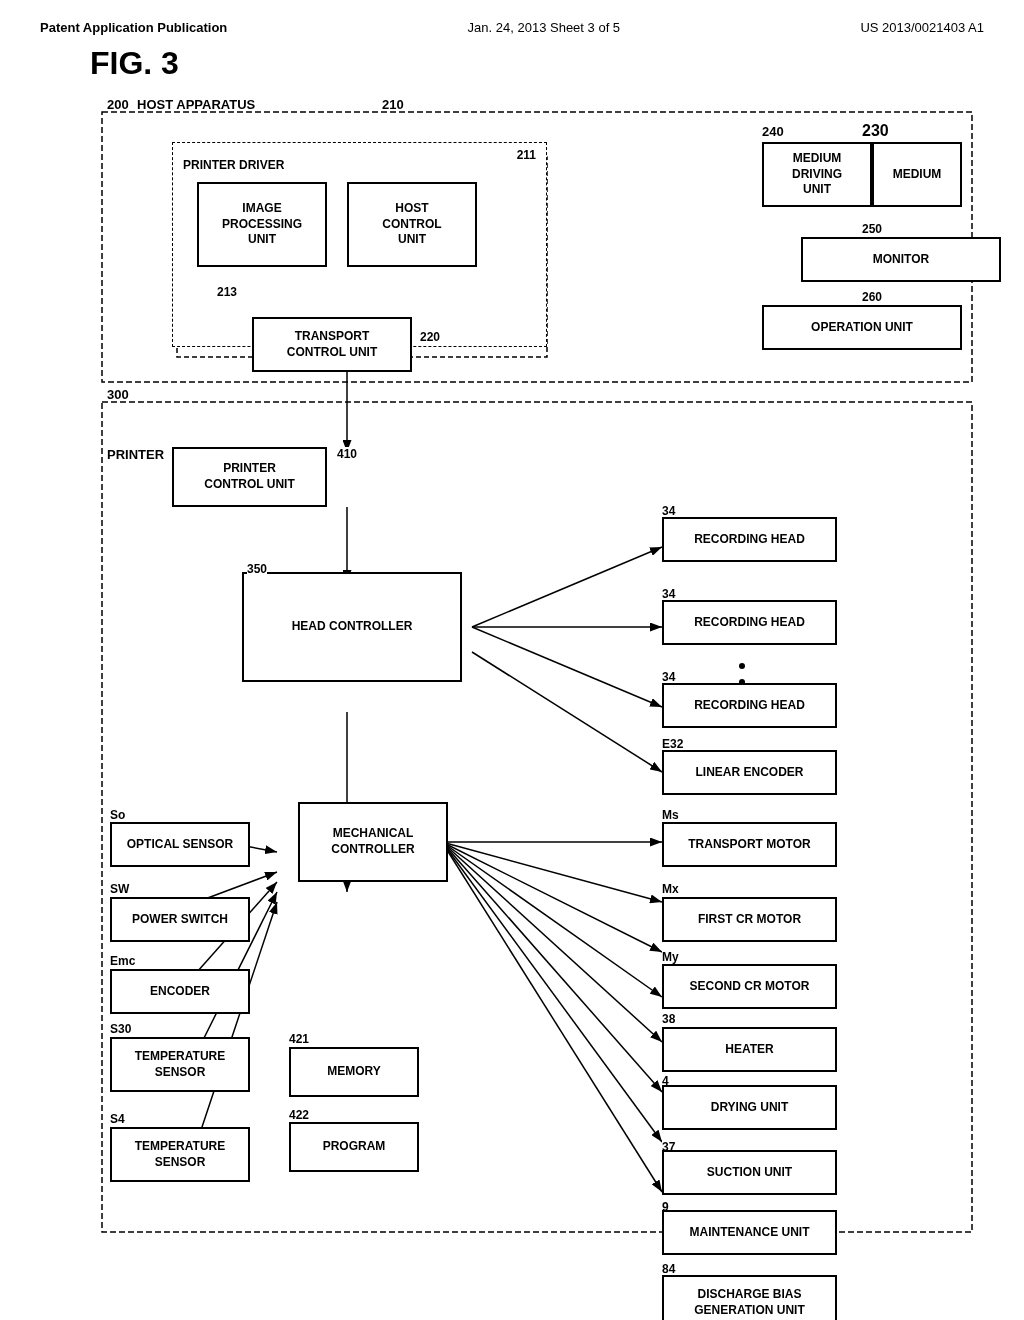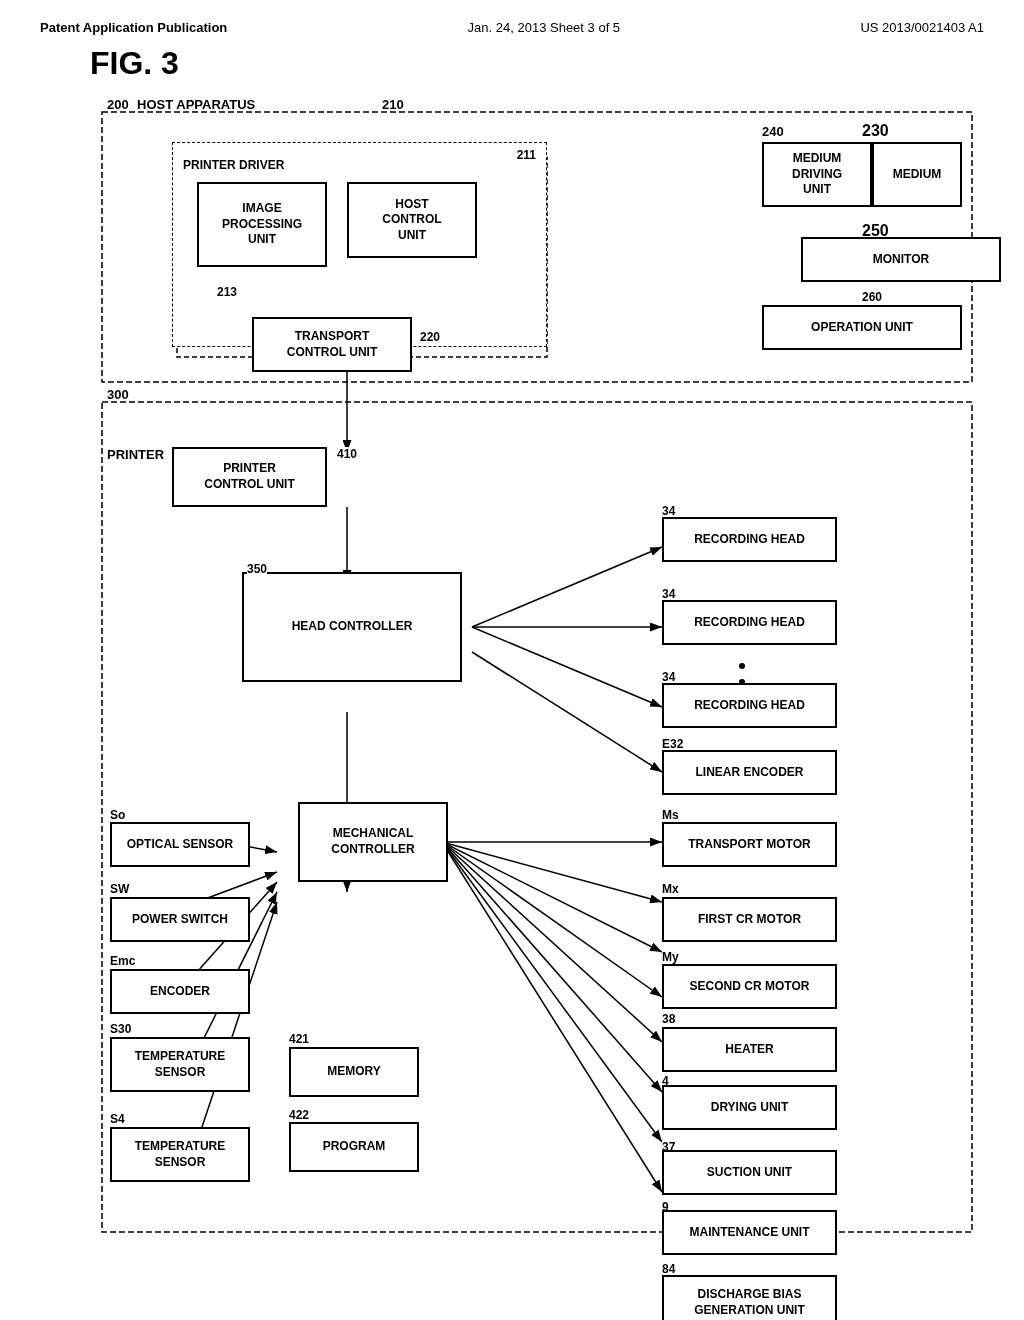--- a/index.html
+++ b/index.html
@@ -176,21 +176,21 @@
 
     <div class="box box-dashed" style="top:50px; left:130px; width:375px; height:205px; border-width:1px;">
       <span style="position:absolute; top:5px; left:10px; font-size:12px; font-weight:bold;margin-top:10px;">PRINTER DRIVER</span>
       <span style="position:absolute; top:5px; right:10px; font-size:12px;">211</span>
     </div>
 
     <div class="box" style="top:90px; left:155px; width:130px; height:85px;">
       <span>IMAGE<br>PROCESSING<br>UNIT</span>
     </div>
 
-    <div class="box" style="top:90px; left:305px; width:130px; height:76px;">
+    <div class="box" style="top:90px; left:305px; width:130px; height:85px;">
       <span>HOST<br>CONTROL<br>UNIT</span>
     </div>
 
     <div class="label" style="top:193px; left:175px;">213</div>
 
     <div class="box" style="top:225px; left:210px; width:160px; height:55px;">
       <span>TRANSPORT<br>CONTROL UNIT</span>
     </div>
     <div class="label" style="top:238px; left:378px;">220</div>
 
@@ -200,21 +200,21 @@
     <div style="position:absolute; top:30px; left:820px;">
       <span style="font-size:16px; font-weight:bold;text-align:right;">230</span>
     </div>
     <div class="box" style="top:50px; left:720px; width:110px; height:65px;">
       <span>MEDIUM<br>DRIVING<br>UNIT</span>
     </div>
     <div class="box" style="top:50px; left:830px; width:90px; height:65px;">
       <span>MEDIUM</span>
     </div>
 
-    <div class="label" style="top:130px; left:820px; font-size:16px;">250</div>
+    <div class="label" style="top:130px; left:820px; font-size:12px;">250</div>
     <div class="box" style="top:145px; left:759px; width:200px; height:45px;">
       <span>MONITOR</span>
     </div>
 
     <div class="label" style="top:198px; left:820px; font-size:12px;">260</div>
     <div class="box" style="top:213px; left:720px; width:200px; height:45px;">
       <span>OPERATION UNIT</span>
     </div>
 
     <div class="box" style="top:355px; left:130px; width:155px; height:60px;">

